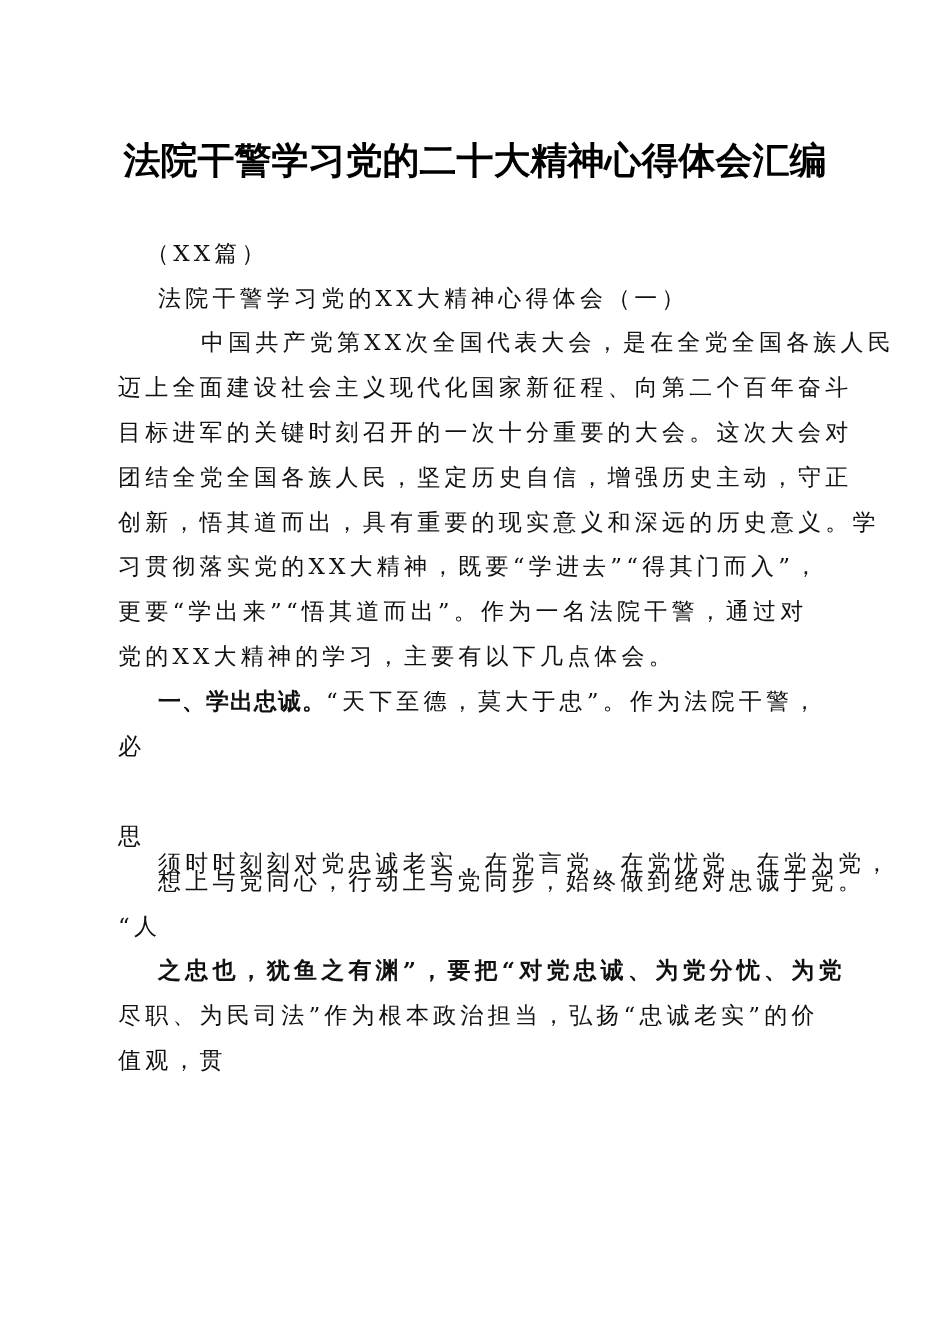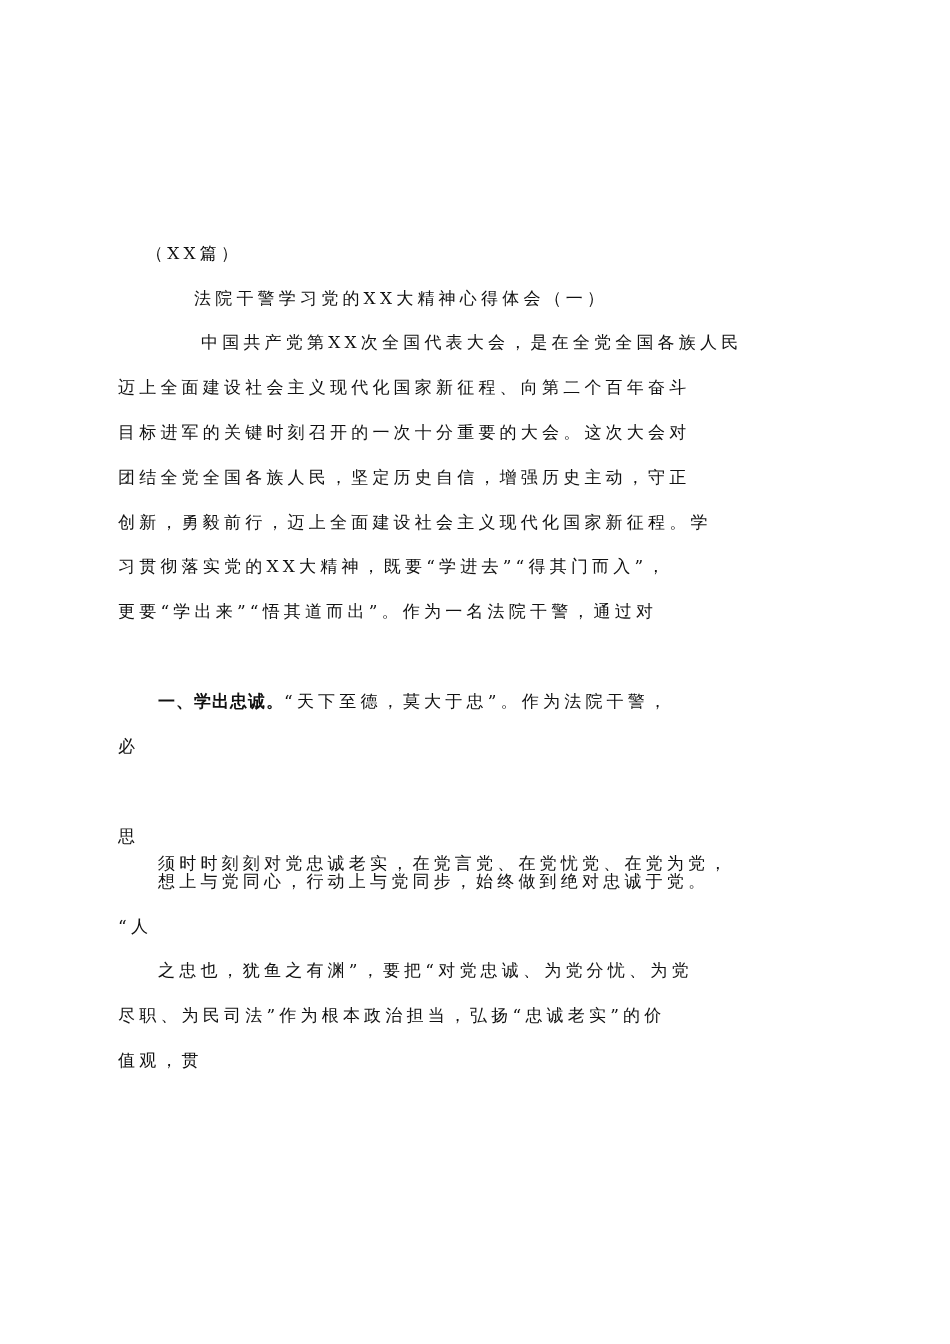--- a/index.html
+++ b/index.html
@@ -29,59 +29,61 @@
     font-family: "DejaVu Serif", "Liberation Serif", serif;
     font-weight: bold;
     font-size: 37px;
     letter-spacing: 0px;
     color: #000000;
     line-height: 52px;
   }
   .line {
     position: absolute;
     left: 118px;
-    font-size: 17px;
+    font-size: 23px;
     line-height: 30px;
     letter-spacing: 4.2px;
     white-space: nowrap;
     color: #111111;
   }
   .indent { left: 158px; }
   .indent-small { left: 146px; }
   .bold {
     font-family: "DejaVu Sans", "Liberation Sans", sans-serif;
     font-weight: bold;
     letter-spacing: 1px;
     margin-top: 8px;
   }
 </style>
 </head>
 <body>
 
 <div class="page">
 
+  <div class="title">法院干警学习党的二十大精神心得体会汇编</div>
 
   <div class="line indent-small" style="top:238px;">（XX篇）</div>
 
-  <div class="line indent" style="top:283px;margin-left:36px;">法院干警学习党的XX大精神心得体会（一）</div>
+  <div class="line indent" style="top:283px;">法院干警学习党的XX大精神心得体会（一）</div>
 
   <div class="line indent" style="top:327px;margin-left:43px;">中国共产党第XX次全国代表大会，是在全党全国各族人民</div>
   <div class="line" style="top:372px;">迈上全面建设社会主义现代化国家新征程、向第二个百年奋斗</div>
   <div class="line" style="top:417px;">目标进军的关键时刻召开的一次十分重要的大会。这次大会对</div>
   <div class="line" style="top:462px;text-align:right;">团结全党全国各族人民，坚定历史自信，增强历史主动，守正</div>
-  <div class="line" style="top:507px;">创新，勇毅前行，迈上全面建设社会主义现代化国家新征程。学</div>
+  <div class="line" style="top:507px;">创新，悟其道而出，具有重要的现实意义和深远的历史意义。学</div>
   <div class="line" style="top:551px;">习贯彻落实党的XX大精神，既要“学进去”“得其门而入”，</div>
   <div class="line" style="top:596px;text-align:right;">更要“学出来”“悟其道而出”。作为一名法院干警，通过对</div>
+  <div class="line" style="top:641px;">党的XX大精神的学习，主要有以下几点体会。</div>
 
   <div class="line indent" style="top:686px;">
     <span class="bold">一、学出忠诚。</span><span>“天下至德，莫大于忠”。作为法院干警，</span>
   </div>
   <div class="line" style="top:731px;">必</div>
 
   <div class="line indent" style="top:800px;margin-top:48px;">须时时刻刻对党忠诚老实，在党言党、在党忧党、在党为党，</div>
   <div class="line" style="top:821px;">思</div>
   <div class="line indent" style="top:866px;">想上与党同心，行动上与党同步，始终做到绝对忠诚于党。</div>
   <div class="line" style="top:911px;">“人</div>
-  <div class="line indent" style="top:955px;">之忠也，犹鱼之有渊”，要把“对党忠诚、为党分忧、为党</div>
+  <div class="line indent" style="top:955px;font-weight:bold;">之忠也，犹鱼之有渊”，要把“对党忠诚、为党分忧、为党</div>
   <div class="line" style="top:1000px;">尽职、为民司法”作为根本政治担当，弘扬“忠诚老实”的价</div>
   <div class="line" style="top:1045px;">值观，贯</div>
 
 </div>
 
 </body></html>

